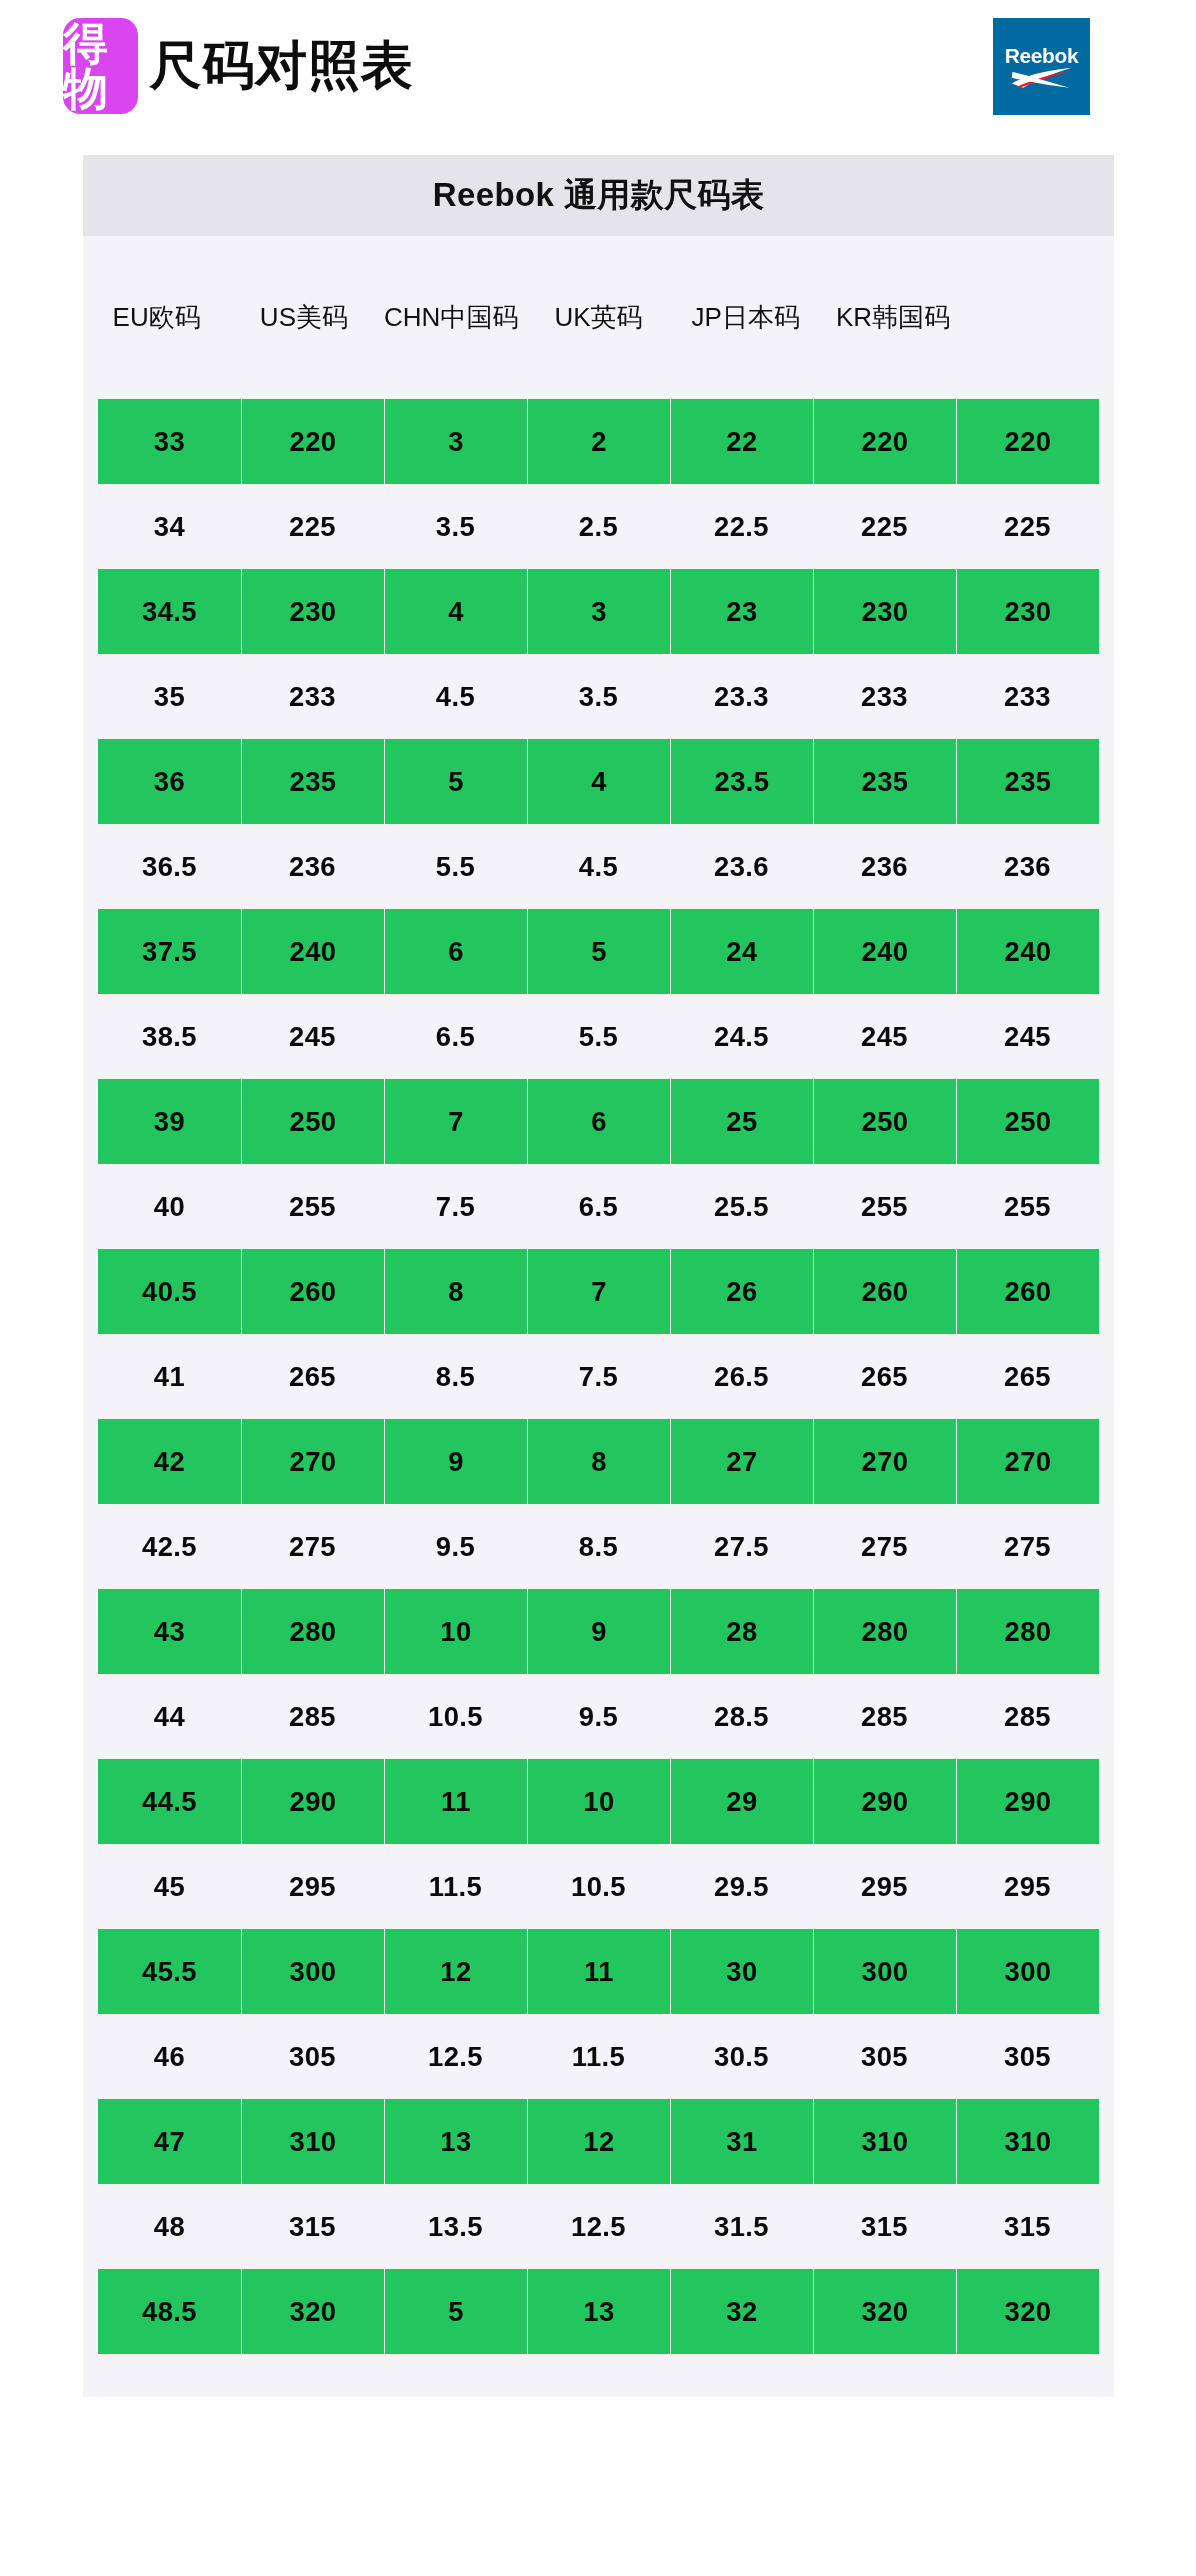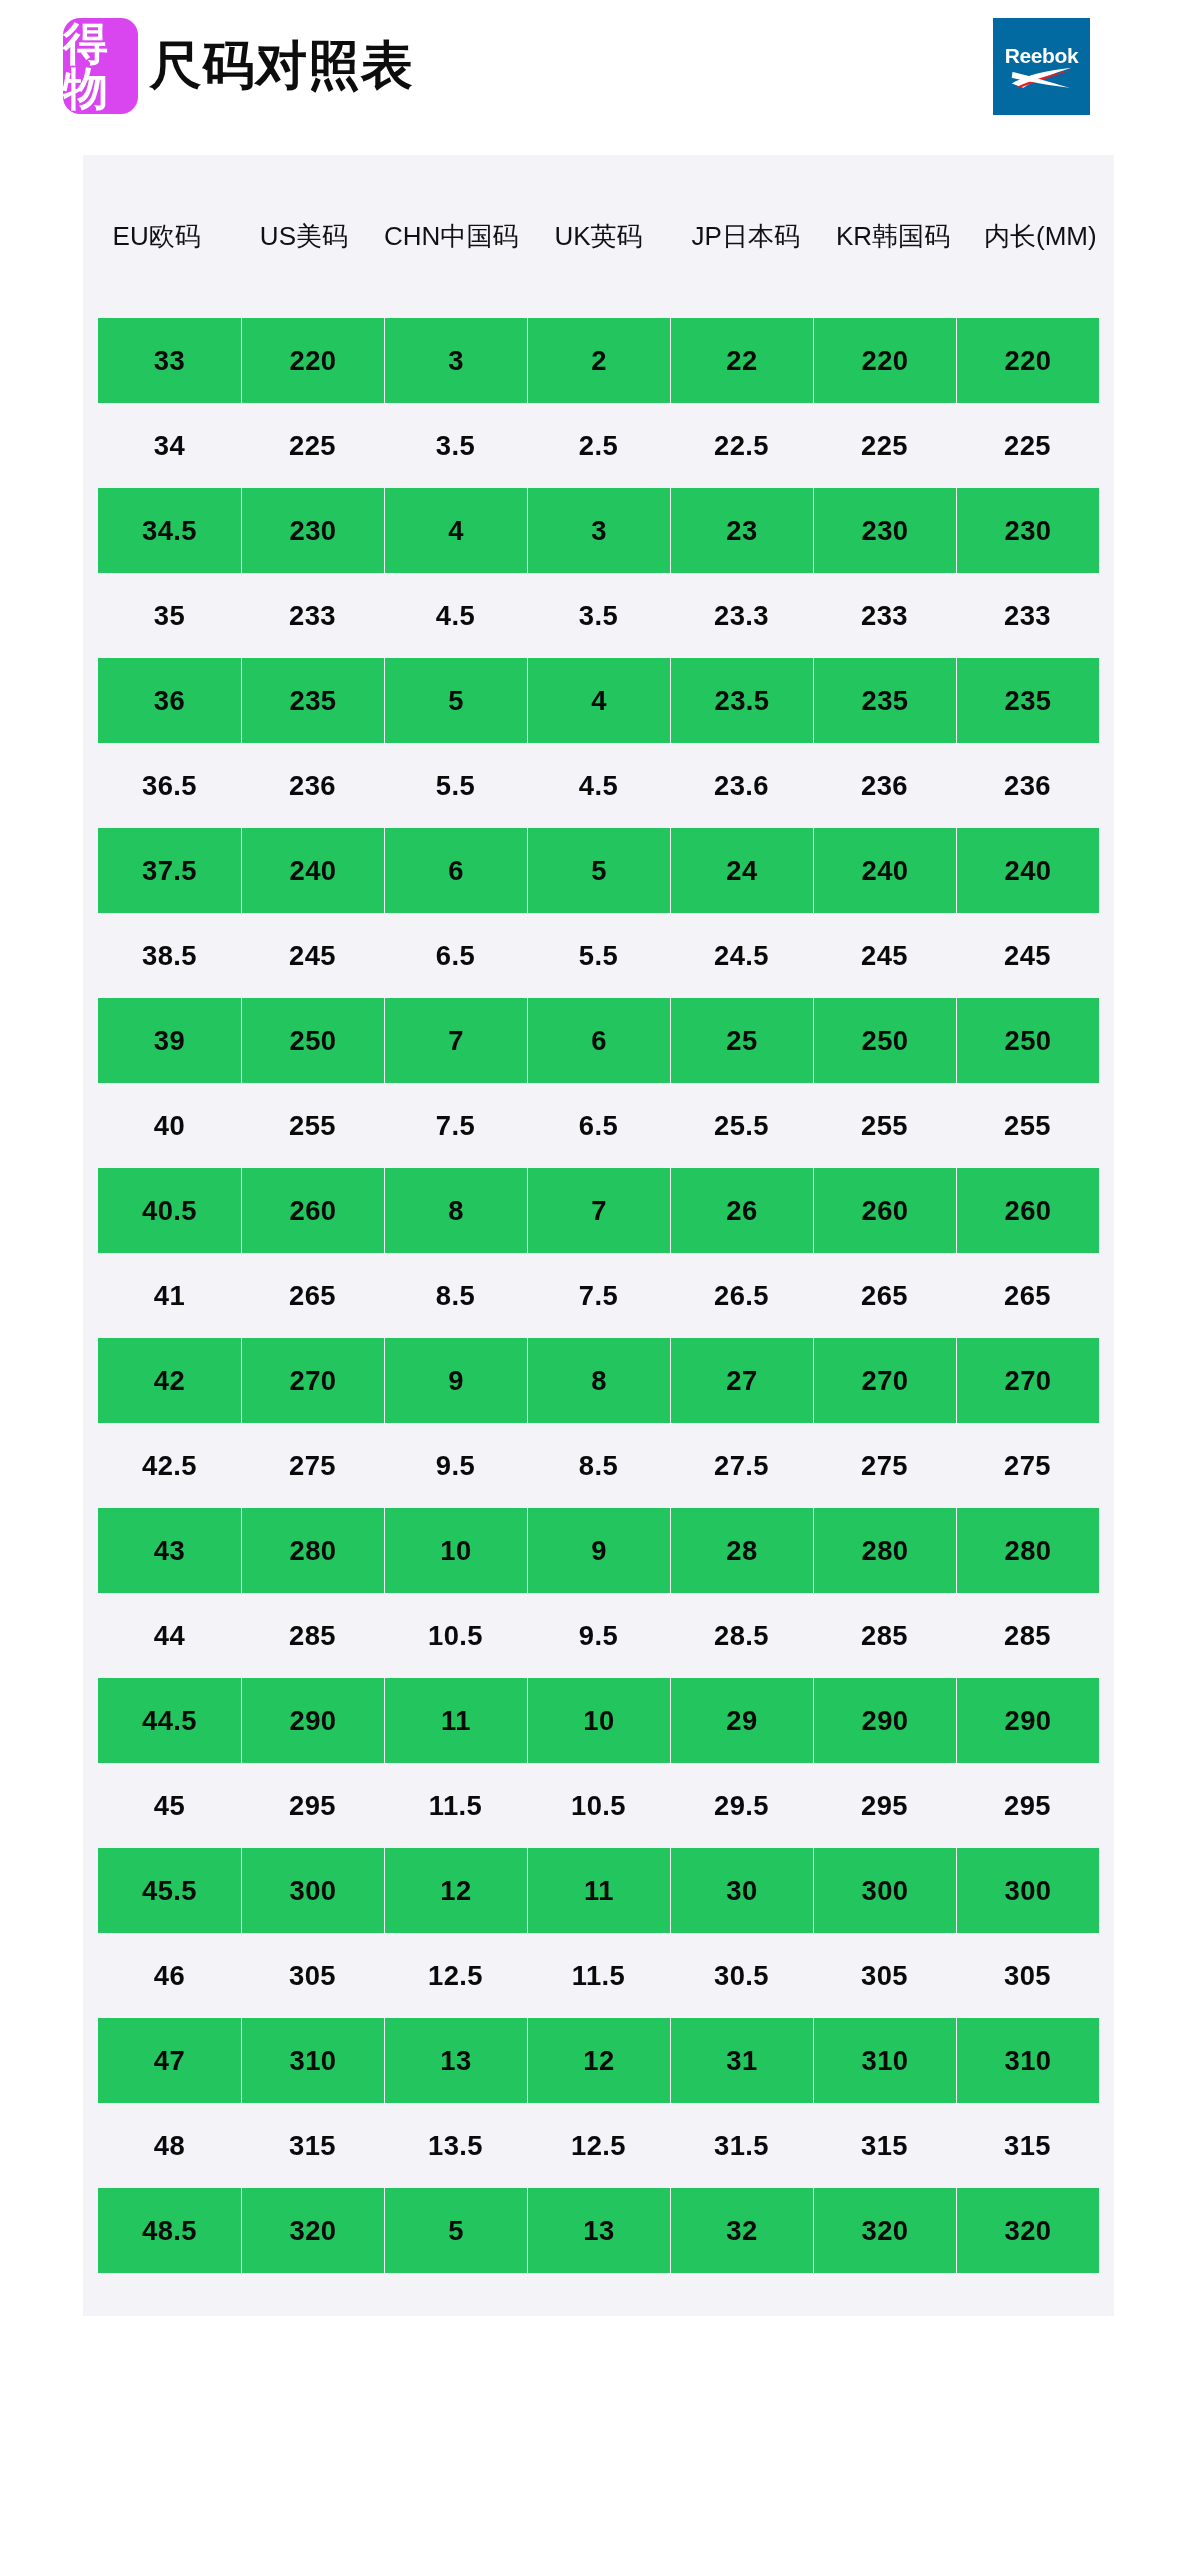--- a/index.html
+++ b/index.html
@@ -145,20 +145,21 @@
     <svg class="reebok-vector" width="63" height="21.6" viewBox="0 0 76 26">
       <path d="M2 20 C18 11, 38 5, 74 1 C50 9, 30 16, 16 25 Z" fill="#ffffff"></path>
       <path d="M6 25 C26 16, 48 9, 74 4 C46 13, 26 20, 12 25 Z" fill="#e01f26"></path>
       <path d="M3 6 C22 10, 46 18, 72 25 C44 22, 20 17, 2 13 Z" fill="#ffffff"></path>
     </svg>
   </div>
 </div>
 
 <div class="table-wrap">
 
+  <div class="table-caption">Reebok 通用款尺码表</div>
 
   <div class="row header-row" id="header-row">
       <div class="cell">
         <span>EU欧码</span>
       </div>
       <div class="cell">
         <span>US美码</span>
       </div>
       <div class="cell">
         <span>CHN中</span>
@@ -168,25 +169,20 @@
       <div class="cell">
         <span>UK英码</span>
       </div>
       <div class="cell">
         <span>JP日本码</span>
       </div>
       <div class="cell">
         <span>KR韩国</span>
         <br>
         <span>码</span>
-      </div>
-      <div class="cell">
-        <span>内长</span>
-        <br>
-        <span>(MM)</span>
       </div>
     </div>
 
   <div id="rows-host">
       <div class="row data-row odd">
         <div class="cell">33</div>
         <div class="cell">220</div>
         <div class="cell">3</div>
         <div class="cell">2</div>
         <div class="cell">22</div>

